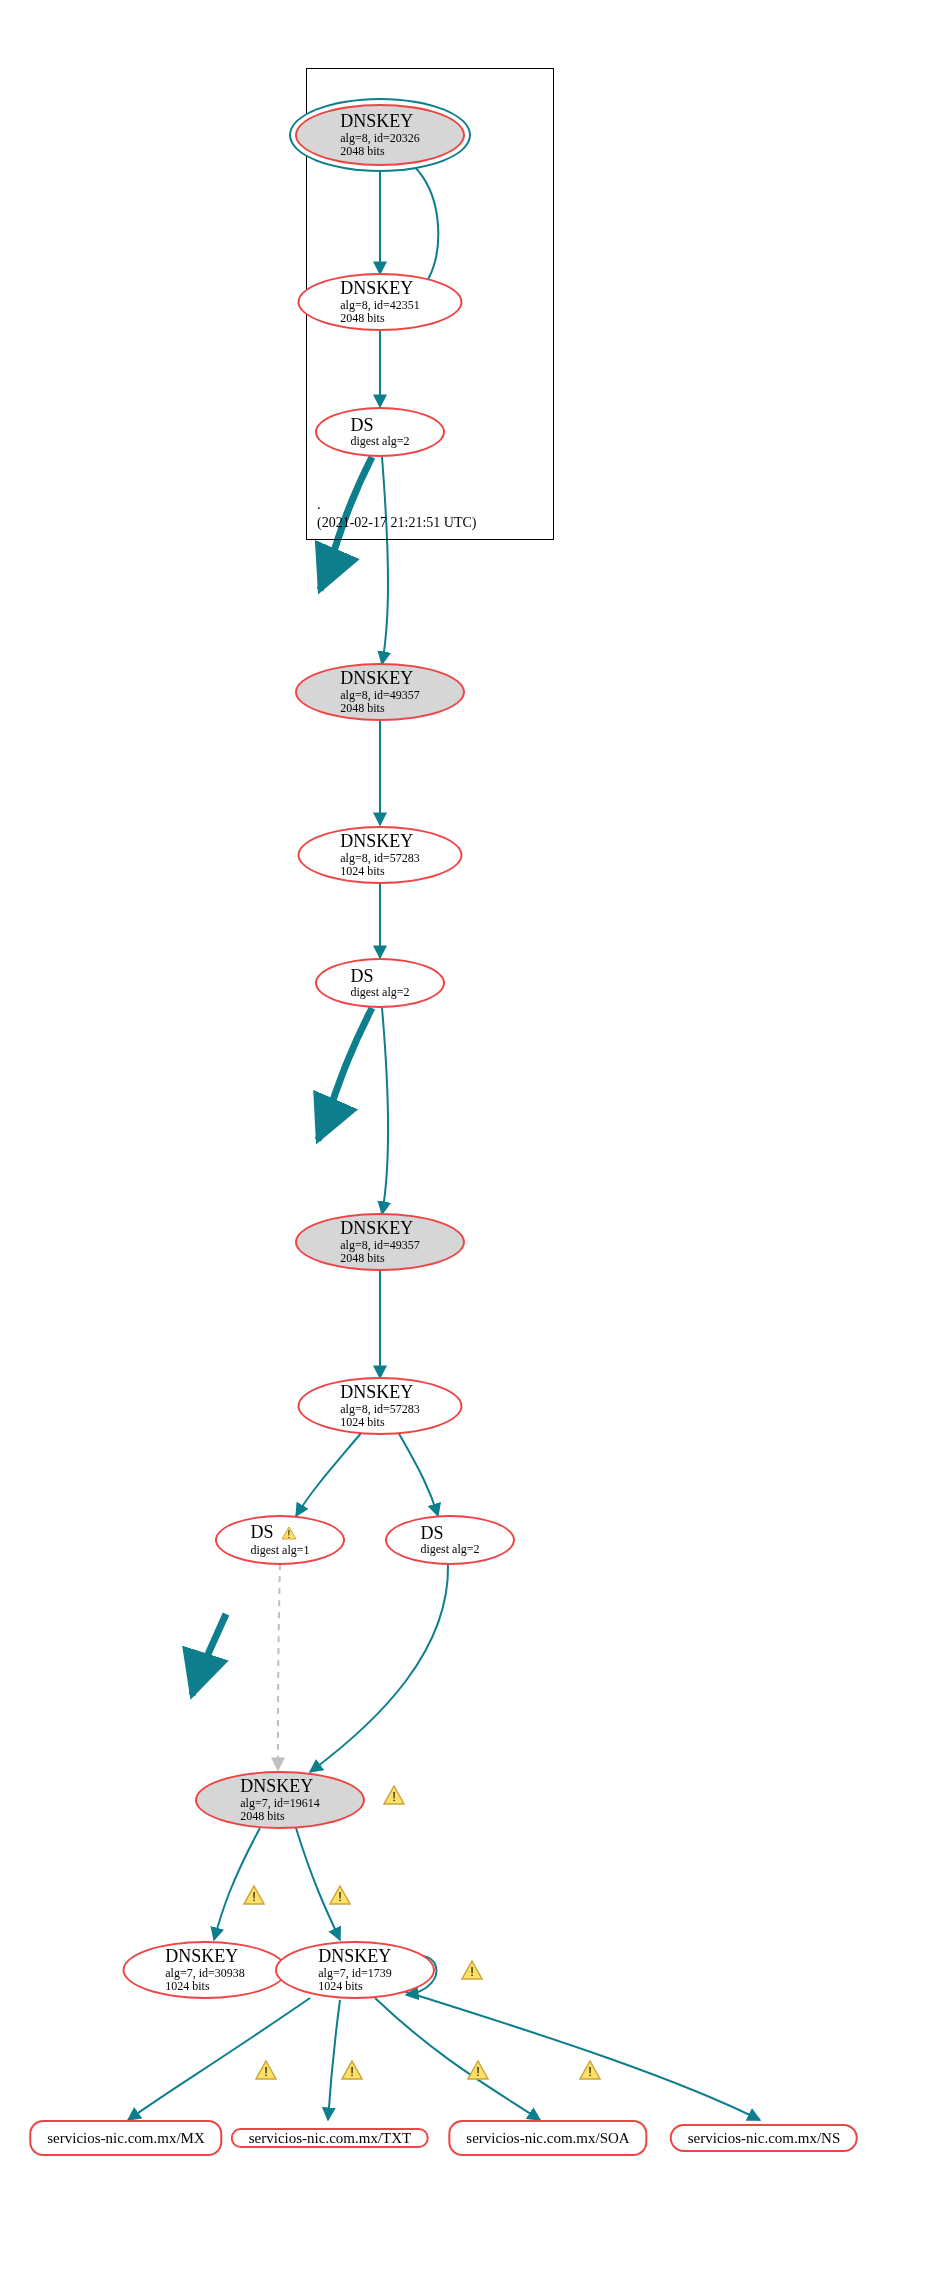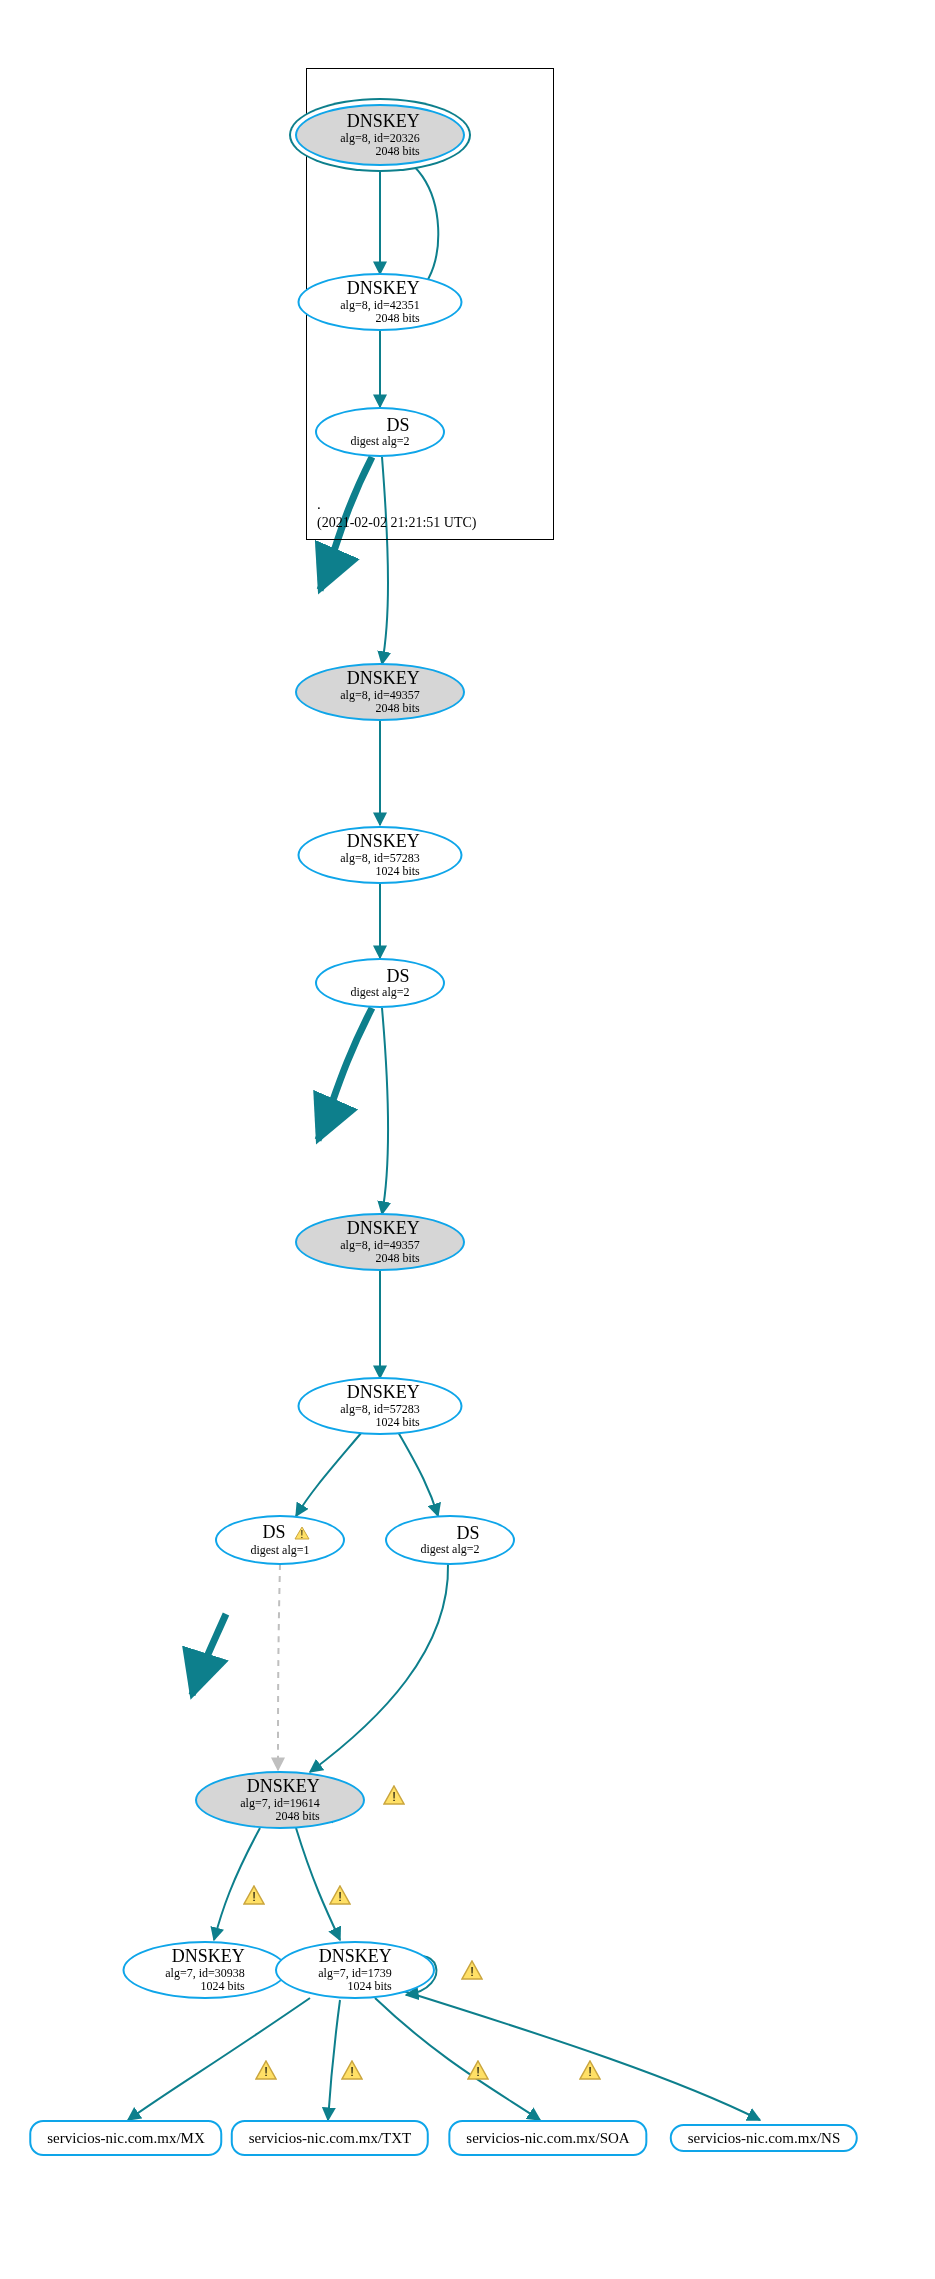--- a/index.html
+++ b/index.html
@@ -35,24 +35,24 @@
     color: #000;
   }
   .zone-label .zname { display: block; }
   .zone-label .ztime { display: block; font-size: 14px; }
   .node {
     position: absolute;
     transform: translate(-50%, -50%);
     display: flex;
     align-items: center;
     justify-content: center;
-    text-align: right;
+    text-align: left;
     color: #000;
     box-sizing: border-box;
-    border: 2px solid #0ea5e9;
+    border: 2px solid #ef4444;
   }
   .ellipse {
     border-radius: 50%;
   }
   .ksk-outer {
     
     box-shadow: 0 0 0 4px #fff, 0 0 0 6px #0d7f8c;
   }
   .filled { background: #d6d6d6; }
   .nofill { background: #fff; }
@@ -127,21 +127,21 @@
 
     <path d="M310,1998 C220,2060 170,2090 128,2120" fill="none" stroke="#0d7f8c" stroke-width="2" marker-end="url(#arr)"></path>
     <path d="M340,2000 C332,2060 330,2090 328,2120" fill="none" stroke="#0d7f8c" stroke-width="2" marker-end="url(#arr)"></path>
     <path d="M375,1998 C440,2060 495,2090 540,2120" fill="none" stroke="#0d7f8c" stroke-width="2" marker-end="url(#arr)"></path>
     <path d="M400,1990 C560,2040 680,2080 760,2120" fill="none" stroke="#0d7f8c" stroke-width="2" marker-end="url(#arr)"></path>
   </svg>
 
   <div class="zone" style="left:306px; top:68px; width:248px; height:472px;">
     <div class="zone-label">
       <span class="zname">.</span>
-      <span class="ztime">(2021-02-02 21:21:51 UTC)</span>
+      <span class="ztime">(2021-02-17 21:21:51 UTC)</span>
     </div>
   </div>
   <div class="node ellipse filled ksk-outer" style="left:380px; top:135px; width:170px; height:62px;">
     <div>
       <div class="title">DNSKEY</div>
       <div class="sub">alg=8, id=20326</div>
       <div class="sub2">2048 bits</div>
     </div>
   </div>
   <div class="node ellipse nofill" style="left:380px; top:302px; width:165px; height:58px;">
@@ -230,21 +230,21 @@
     <div>
       <div class="title">DNSKEY</div>
       <div class="sub">alg=7, id=1739</div>
       <div class="sub2">1024 bits</div>
     </div>
   </div>
 
   <div class="node rrset nofill" style="left:126px; top:2138px; height:36px;">
     <span>servicios-nic.com.mx/MX</span>
   </div>
-  <div class="node rrset nofill" style="left:330px; top:2138px; height:36px;">
+  <div class="node rrset nofill" style="left:330px; top:2138px; height:20px;">
     <span>servicios-nic.com.mx/TXT</span>
   </div>
   <div class="node rrset nofill" style="left:548px; top:2138px; height:36px;">
     <span>servicios-nic.com.mx/SOA</span>
   </div>
   <div class="node rrset nofill" style="left:764px; top:2138px; height:28px;">
     <span>servicios-nic.com.mx/NS</span>
   </div>
 
   <div class="warn" style="left:394px; top:1795px;">

